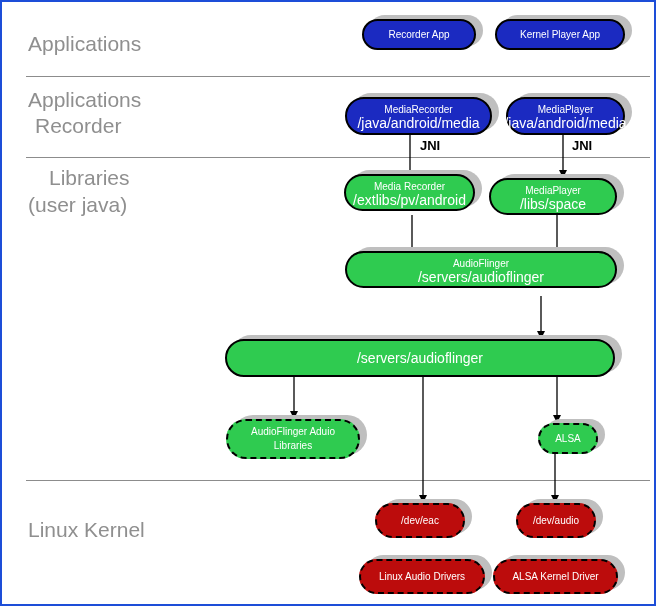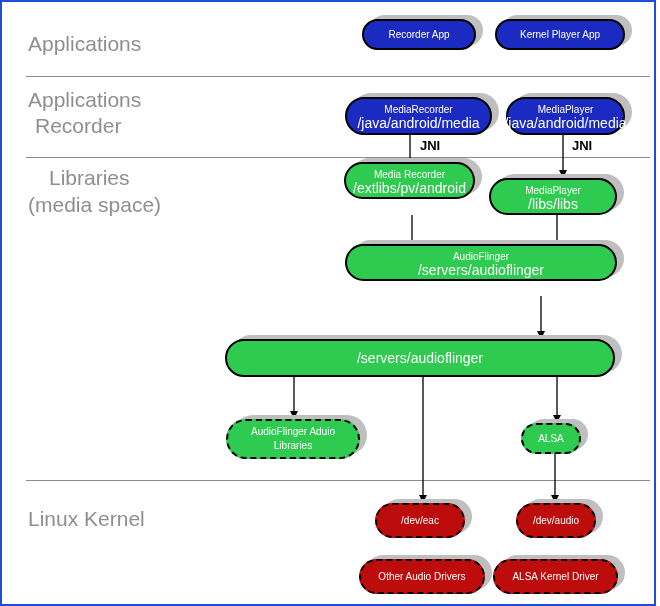--- a/index.html
+++ b/index.html
@@ -56,22 +56,22 @@
 <div class="canvas">
 
   <div class="divider" style="top:74px"></div>
   <div class="divider" style="top:155px"></div>
   <div class="divider" style="top:478px"></div>
 
   <div class="layer-label" style="left:26px;top:30px">Applications</div>
   <div class="layer-label" style="left:26px;top:86px">Applications</div>
   <div class="layer-label" style="left:33px;top:112px">Recorder</div>
   <div class="layer-label" style="left:47px;top:164px">Libraries</div>
-  <div class="layer-label" style="left:26px;top:191px">(media space)</div>
-  <div class="layer-label" style="left:26px;top:505px">Linux Kernel</div>
+  <div class="layer-label" style="left:26px;top:191px">(user java)</div>
+  <div class="layer-label" style="left:26px;top:516px">Linux Kernel</div>
 
   <svg class="arrows">
     <g>
       <line x1="408" y1="133" x2="408" y2="170"></line>
         <polygon points="408,176 404,168 412,168"></polygon>
     </g>
     <g>
       <line x1="561" y1="133" x2="561" y2="170"></line>
         <polygon points="561,176 557,168 565,168"></polygon>
     </g>
@@ -117,52 +117,52 @@
 
   <div class="pill blue" style="left:343px;top:95px;width:147px;height:38px">
     <span class="title">MediaRecorder</span>
     <span class="path">/java/android/media</span>
   </div>
   <div class="pill blue" style="left:504px;top:95px;width:119px;height:38px">
     <span class="title">MediaPlayer</span>
     <span class="path">/java/android/media</span>
   </div>
 
-  <div class="pill green" style="left:342px;top:160px;width:131px;height:37px">
+  <div class="pill green" style="left:342px;top:172px;width:131px;height:37px">
     <span class="title">Media Recorder</span>
     <span class="path">/extlibs/pv/android</span>
   </div>
   <div class="pill green" style="left:487px;top:176px;width:128px;height:37px">
     <span class="title">MediaPlayer</span>
-    <span class="path">/libs/libs</span>
+    <span class="path">/libs/space</span>
   </div>
 
-  <div class="pill green" style="left:343px;top:242px;width:272px;height:37px">
+  <div class="pill green" style="left:343px;top:249px;width:272px;height:37px">
     <span class="title">AudioFlinger</span>
     <span class="path">/servers/audioflinger</span>
   </div>
 
   <div class="pill green" style="left:223px;top:337px;width:390px;height:38px">
     <span class="path">/servers/audioflinger</span>
   </div>
 
   <div class="pill green dashed" style="left:224px;top:417px;width:134px;height:40px">
     <span class="title">AudioFlinger Aduio</span>
     <span class="title">Libraries</span>
   </div>
-  <div class="pill green dashed" style="left:519px;top:421px;width:60px;height:31px">
+  <div class="pill green dashed" style="left:536px;top:421px;width:60px;height:31px">
     <span class="title">ALSA</span>
   </div>
 
   <div class="pill red dashed" style="left:373px;top:501px;width:90px;height:35px">
     <span class="title">/dev/eac</span>
   </div>
   <div class="pill red dashed" style="left:514px;top:501px;width:80px;height:35px">
     <span class="title">/dev/audio</span>
   </div>
   <div class="pill red dashed" style="left:357px;top:557px;width:126px;height:35px">
-    <span class="title">Other Audio Drivers</span>
+    <span class="title">Linux Audio Drivers</span>
   </div>
   <div class="pill red dashed" style="left:491px;top:557px;width:125px;height:35px">
     <span class="title">ALSA Kernel Driver</span>
   </div>
 
 </div>
 
 </body></html>

